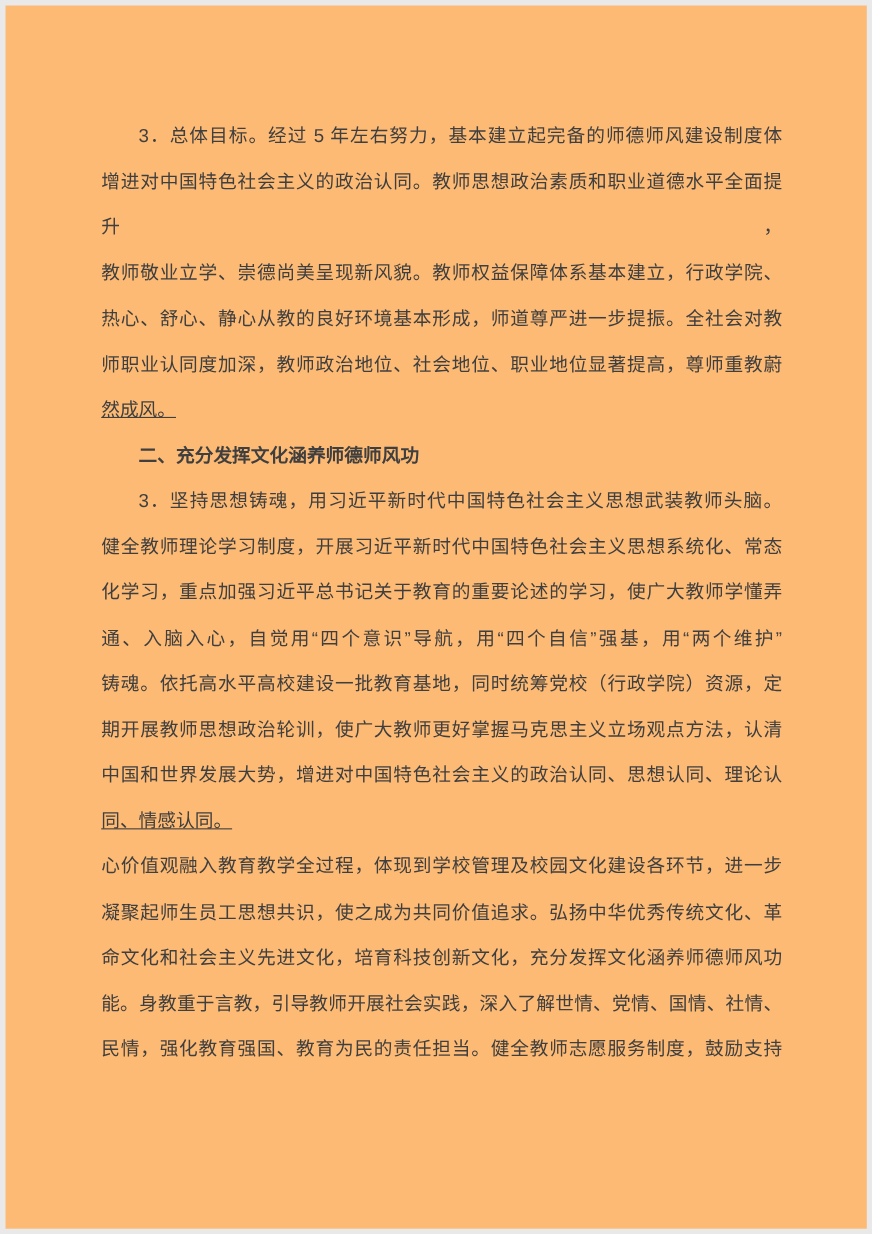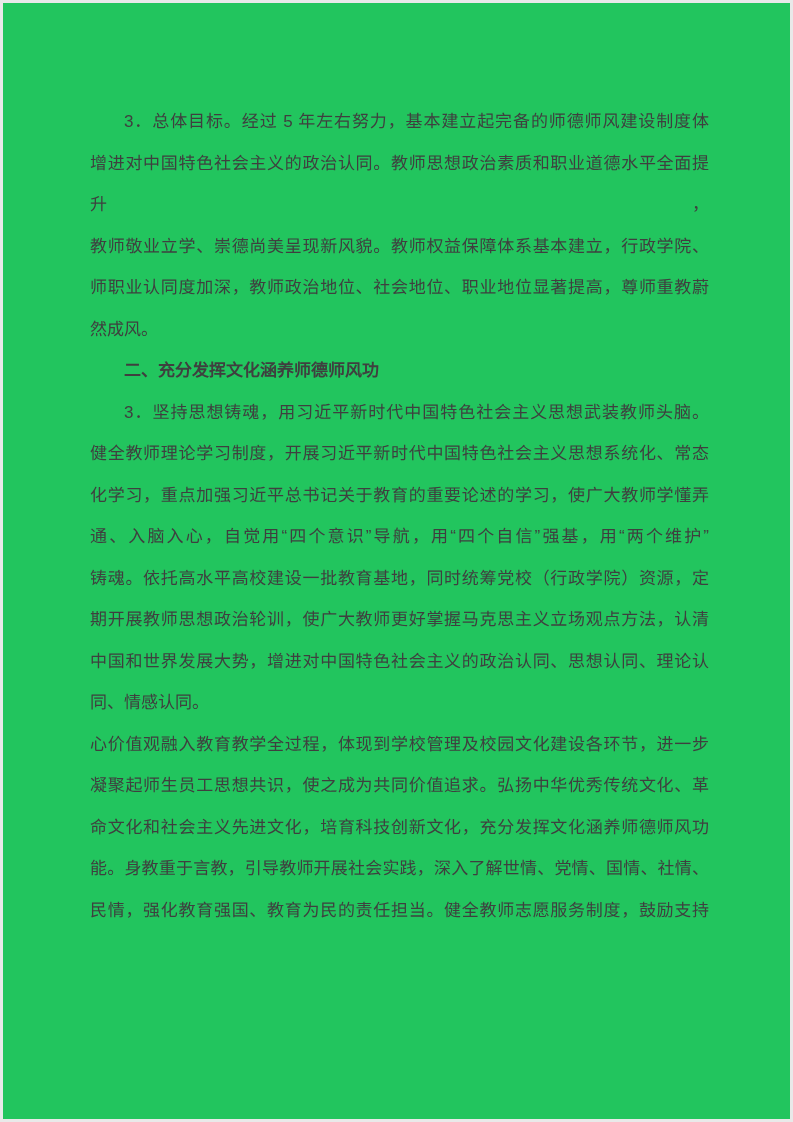--- a/index.html
+++ b/index.html
@@ -10,22 +10,22 @@
     width: 793px;
     height: 1122px;
     background: #ffffff;
     position: relative;
     overflow: hidden;
     font-family: "Liberation Sans", sans-serif;
   }
   .page {
     position: absolute;
     inset: 0;
-    background: #22c55e;
-    border: 3px solid #d946ef;
+    background: #fdba74;
+    border: 5px solid #d946ef;
     box-sizing: border-box;
   }
   .content {
     position: absolute;
     top: 98px;
     left: 87px;
     width: 619px;
     font-size: 17px;
     line-height: 41.5px;
     color: #3f3f3f;
@@ -34,37 +34,39 @@
   .block { margin: 0; padding: 0; }
   .line {
     text-align: justify;
     text-align-last: justify;
     -moz-text-align-last: justify;
     word-break: break-all;
   }
   .line.indent { text-indent: 2em; }
   .line.final {
     text-align-last: left;
+    text-decoration: underline;
     -moz-text-align-last: left;
   }
   .block.heading .line {
     font-weight: bold;
     text-align-last: left;
     -moz-text-align-last: left;
   }
 </style>
 </head>
 <body>
 
 <div class="page" style="border-color: rgb(233, 233, 233);">
   <div class="content" id="doc-content" style="color: rgb(63, 63, 63);">
       <div class="block paragraph">
         <div class="line indent">3．总体目标。经过 5 年左右努力，基本建立起完备的师德师风建设制度体</div>
         <div class="line">增进对中国特色社会主义的政治认同。教师思想政治素质和职业道德水平全面提升，</div>
         <div class="line">教师敬业立学、崇德尚美呈现新风貌。教师权益保障体系基本建立，行政学院、</div>
+        <div class="line">热心、舒心、静心从教的良好环境基本形成，师道尊严进一步提振。全社会对教</div>
         <div class="line">师职业认同度加深，教师政治地位、社会地位、职业地位显著提高，尊师重教蔚</div>
         <div class="line final">然成风。</div>
       </div>
       <div class="block heading">
         <div class="line indent">二、充分发挥文化涵养师德师风功</div>
       </div>
       <div class="block paragraph">
         <div class="line indent">3．坚持思想铸魂，用习近平新时代中国特色社会主义思想武装教师头脑。</div>
         <div class="line">健全教师理论学习制度，开展习近平新时代中国特色社会主义思想系统化、常态</div>
         <div class="line">化学习，重点加强习近平总书记关于教育的重要论述的学习，使广大教师学懂弄</div>

